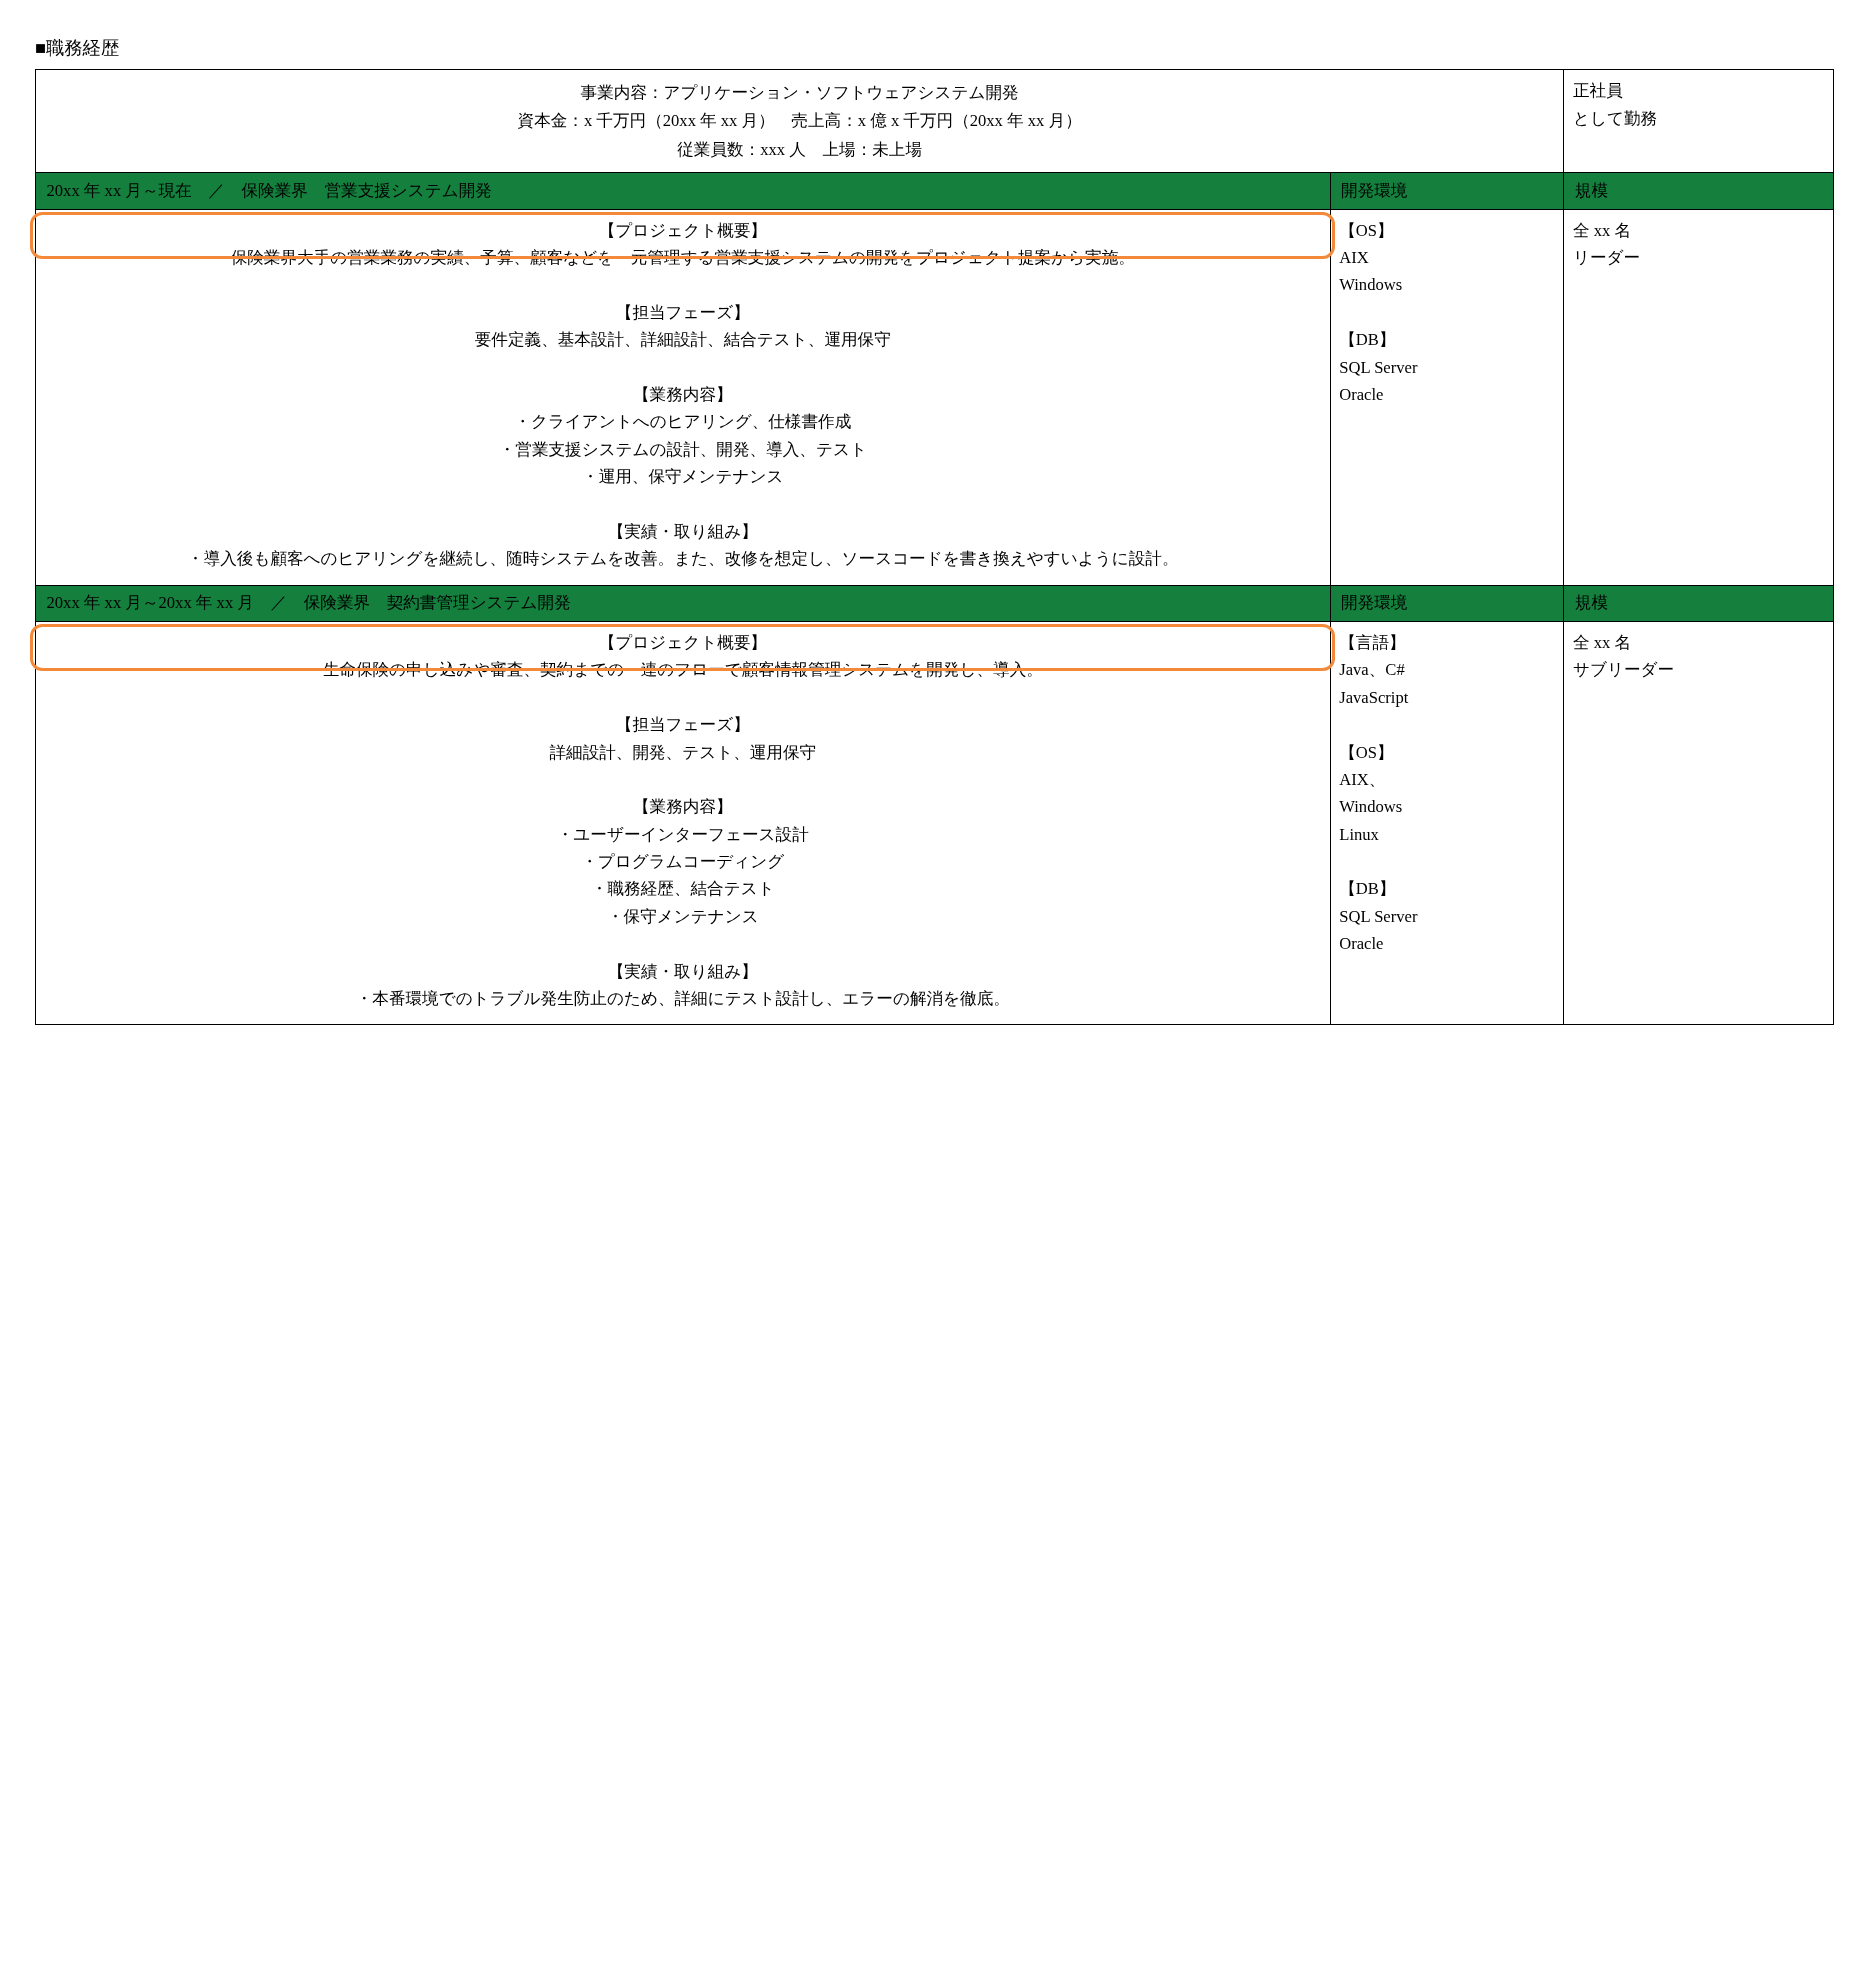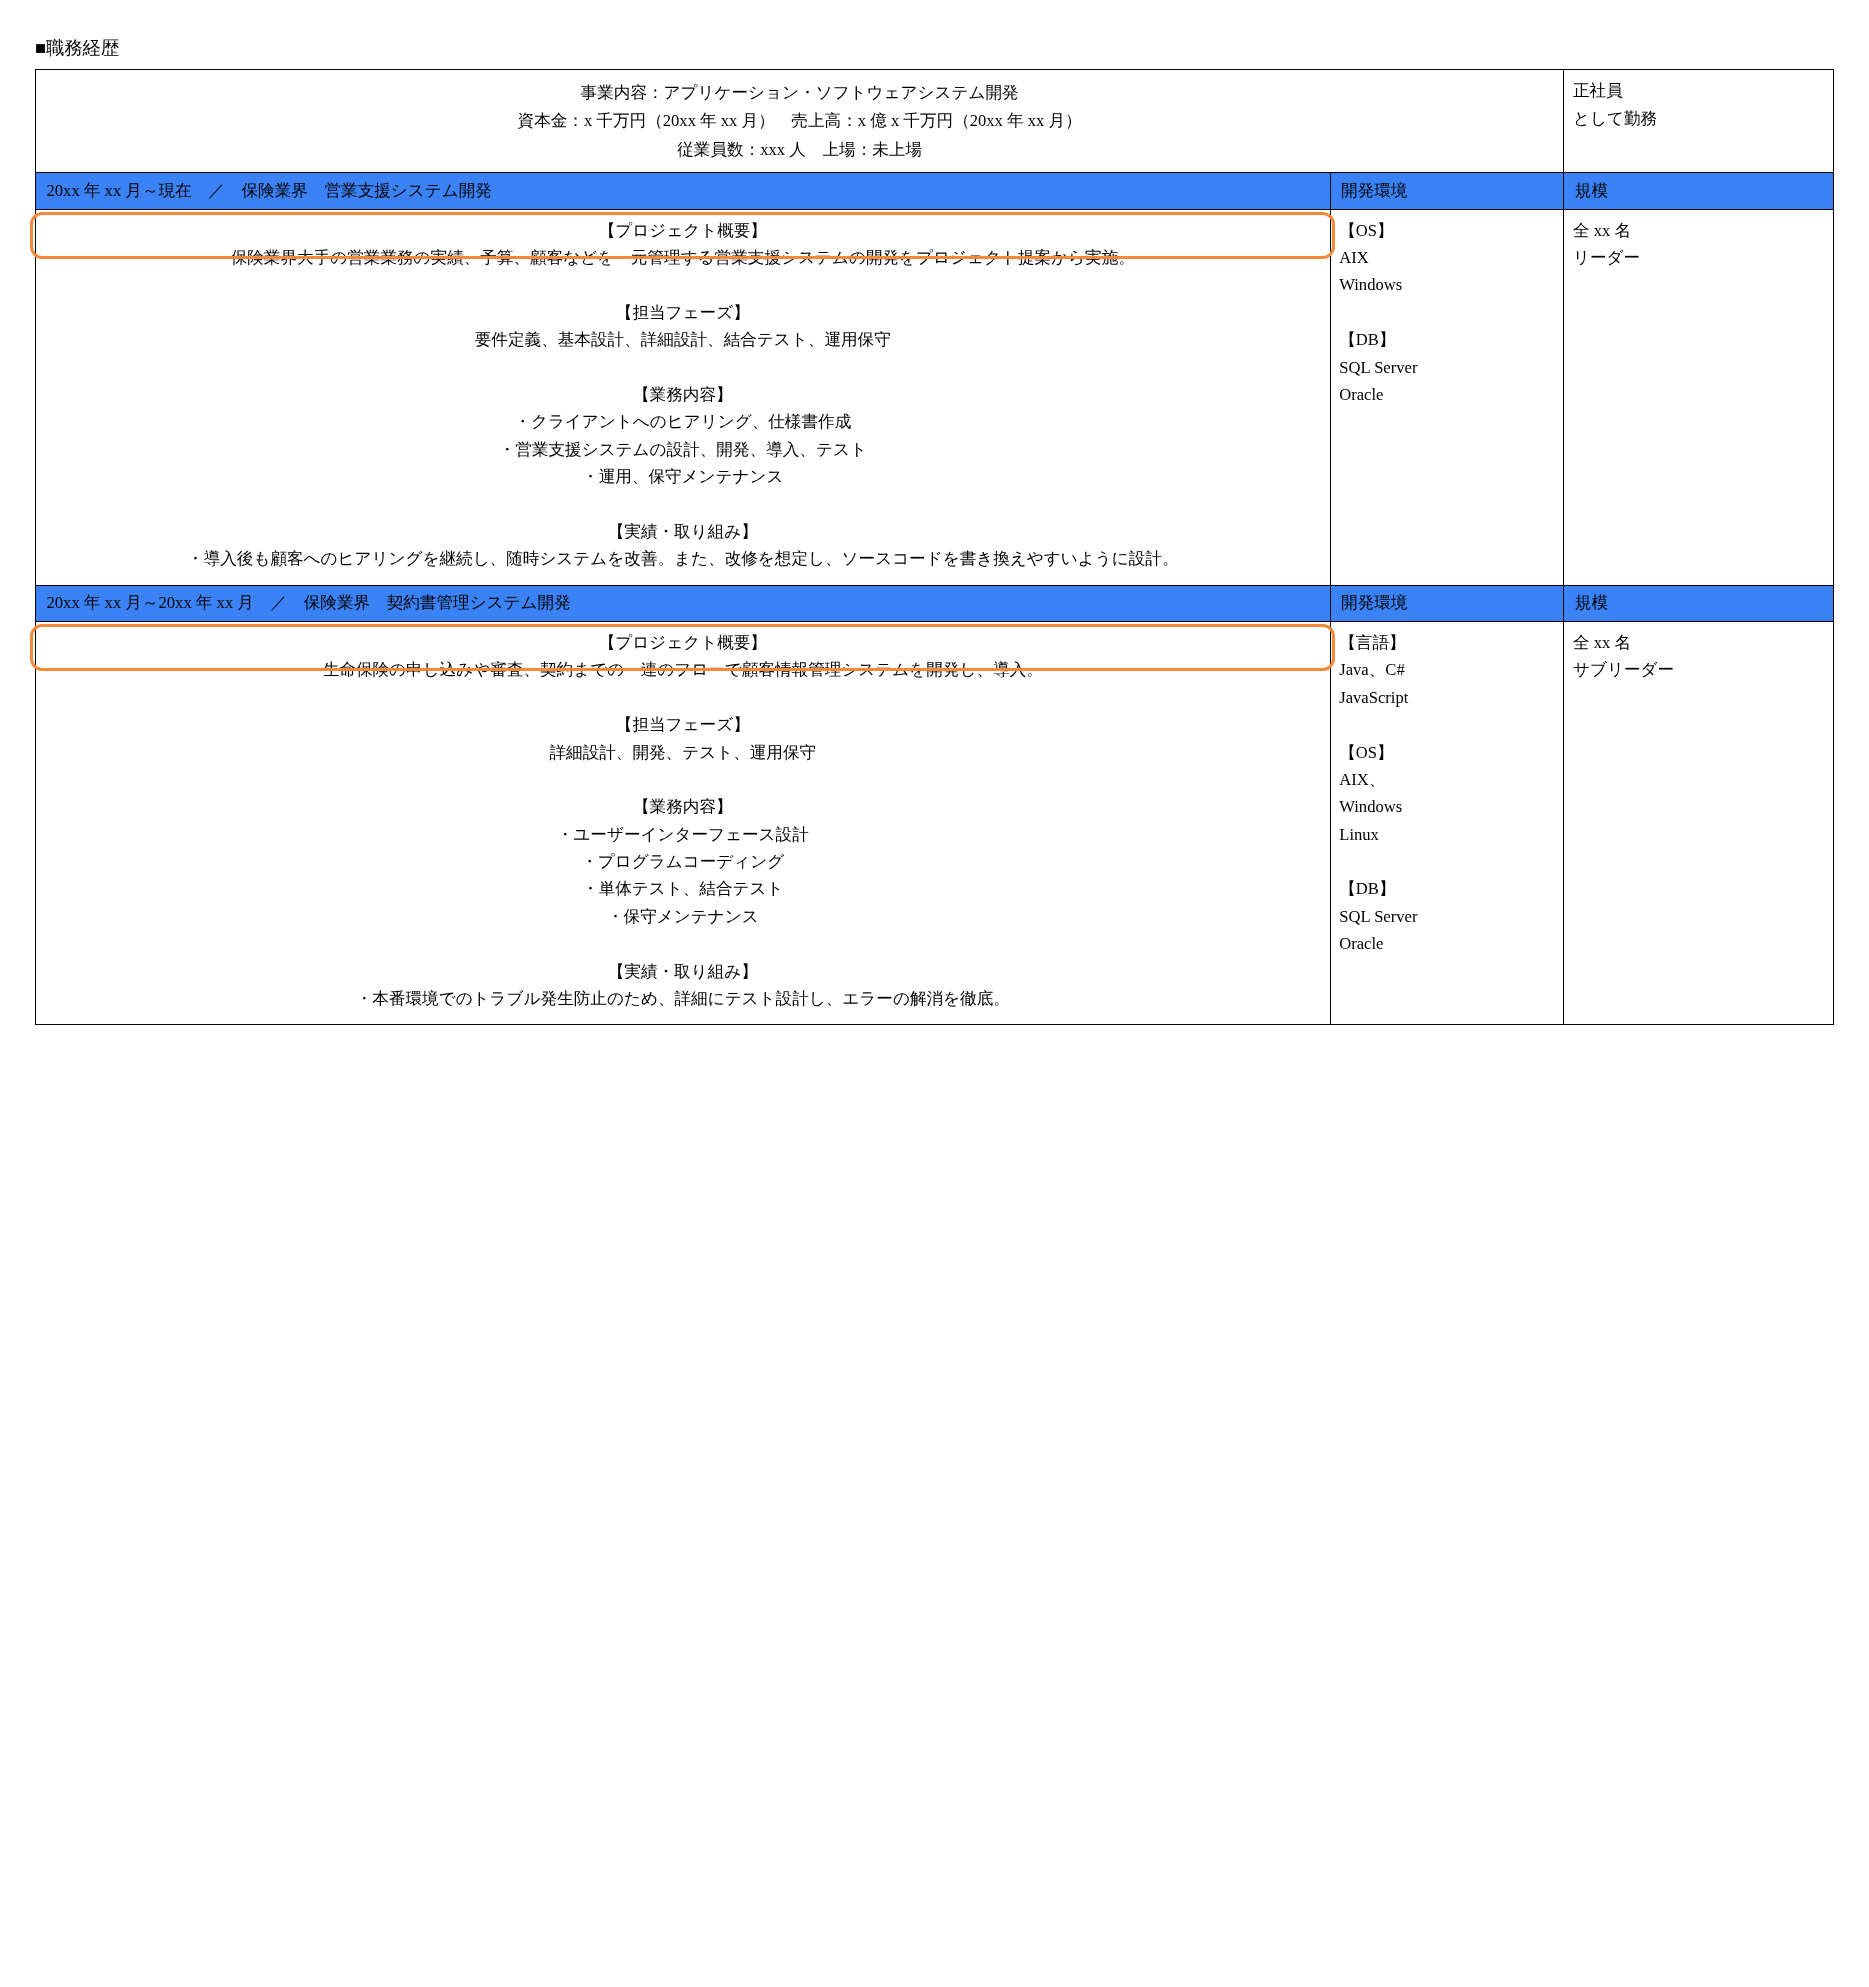--- a/index.html
+++ b/index.html
@@ -31,21 +31,21 @@
   .header-row td {
     font-size: 17.5px;
     padding: 8.7px 12.2px;
   }
   .company-info-cell {
     line-height: 1.7;
     padding: 8.7px 12.2px;
     text-align: center;
   }
   .gray-row td, .gray-row th {
-    background: #3b82f6;
+    background: #15803d;
   }
   .col-main { width: 72%; }
   .col-env  { width: 13%; }
   .col-scale{ width: 15%; }
   .detail-cell { line-height: 1.65; padding: 7px 12.2px 12.2px 12.2px; text-align: center; }
   .env-cell { line-height: 1.65; padding: 7px 8.7px; }
   .scale-cell { line-height: 1.65; padding: 7px 8.7px; }
 
   
   .highlight-box {
@@ -152,21 +152,21 @@
     <td class="detail-cell">
       <div>【プロジェクト概要】</div>
       <div>生命保険の申し込みや審査、契約までの一連のフローで顧客情報管理システムを開発し、導入。</div>
       <br>
       <div>【担当フェーズ】</div>
       <div>詳細設計、開発、テスト、運用保守</div>
       <br>
       <div>【業務内容】</div>
       <div>・ユーザーインターフェース設計</div>
       <div>・プログラムコーディング</div>
-      <div>・単体テスト、結合テスト</div>
+      <div>・職務経歴、結合テスト</div>
       <div>・保守メンテナンス</div>
       <br>
       <div>【実績・取り組み】</div>
       <div>・本番環境でのトラブル発生防止のため、詳細にテスト設計し、エラーの解消を徹底。</div>
     </td>
     <td class="env-cell">
       <div>【言語】</div>
       <div>Java、C#</div>
       <div>JavaScript</div>
       <br>

